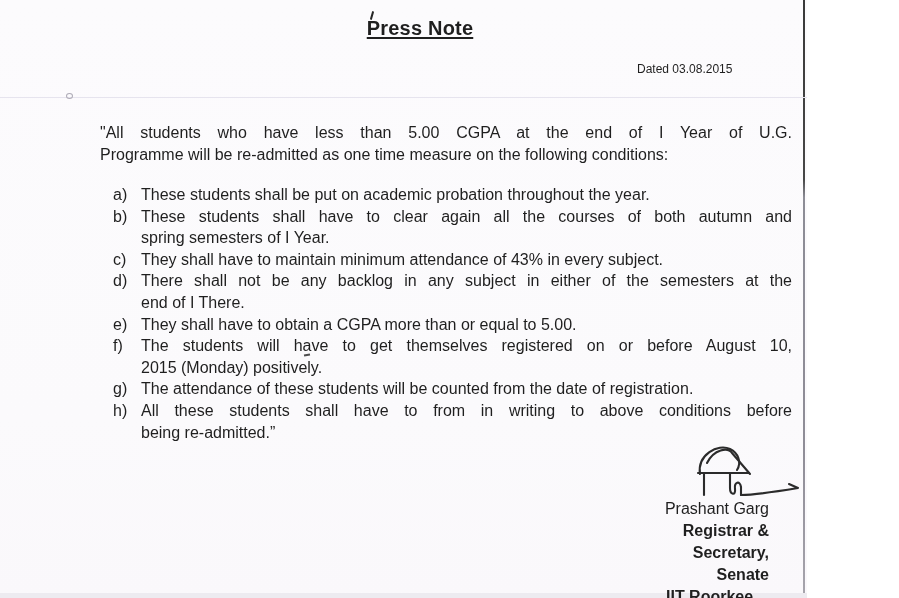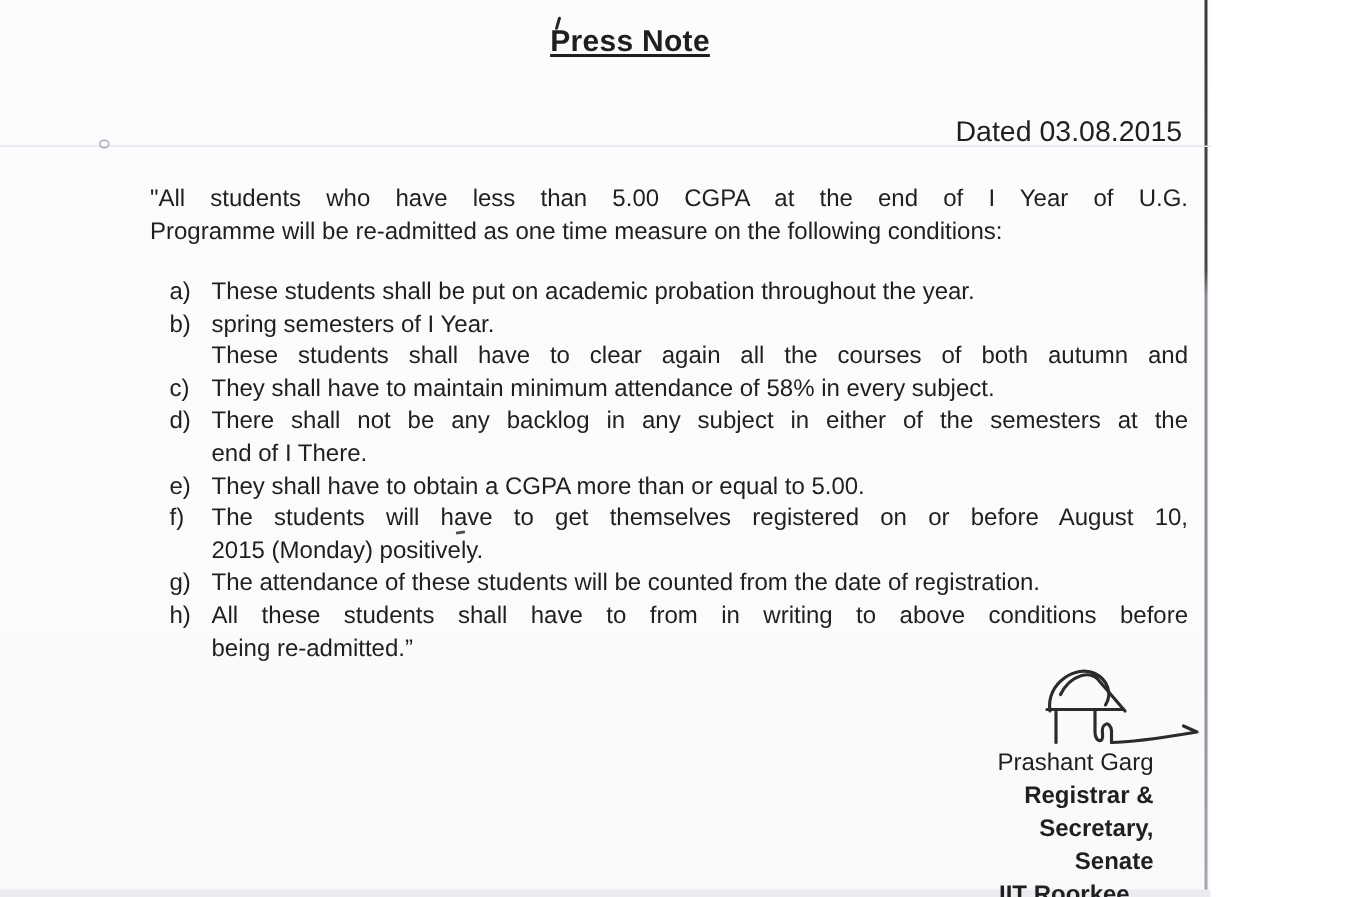--- a/index.html
+++ b/index.html
@@ -22,22 +22,21 @@
     letter-spacing:0.2px;
   }
   .p-tick{
     position:absolute;top:11px;left:371px;
     width:2px;height:9px;background:#262626;
     transform:rotate(16deg);border-radius:1px;
   }
   
   .date-line{
     position:absolute;top:62px;left:637px;
-    font-size:19px;
-    margin-top:16px;
+    font-size:12px;
   }
   
   .intro{
     position:absolute;top:122px;left:100px;width:692px;
     font-size:16px;line-height:21.6px;
   }
   .line{white-space:nowrap;}
   .line.wrapok{white-space:normal;}
   .stretch{
     white-space:normal;
@@ -108,28 +107,28 @@
   <div class="conds">
       <div class="cond-row">
         <div class="cond-label">a)</div>
         <div class="cond-body">
           <div class="line wrapok">These students shall be put on academic probation throughout the year.</div>
         </div>
       </div>
       <div class="cond-row">
         <div class="cond-label">b)</div>
         <div class="cond-body">
+          <div class="line stretch">These students shall have to clear again all the courses of both autumn and</div>
           <div class="line wrapok">spring semesters of I Year.</div>
-          <div class="line stretch">These students shall have to clear again all the courses of both autumn and</div>
         </div>
       </div>
       <div class="cond-row">
         <div class="cond-label">c)</div>
         <div class="cond-body">
-          <div class="line wrapok">They shall have to maintain minimum attendance of 58% in every subject.</div>
+          <div class="line wrapok">They shall have to maintain minimum attendance of 43% in every subject.</div>
         </div>
       </div>
       <div class="cond-row">
         <div class="cond-label">d)</div>
         <div class="cond-body">
           <div class="line stretch">There shall not be any backlog in any subject in either of the semesters at the</div>
           <div class="line wrapok">end of I There.</div>
         </div>
       </div>
       <div class="cond-row">

